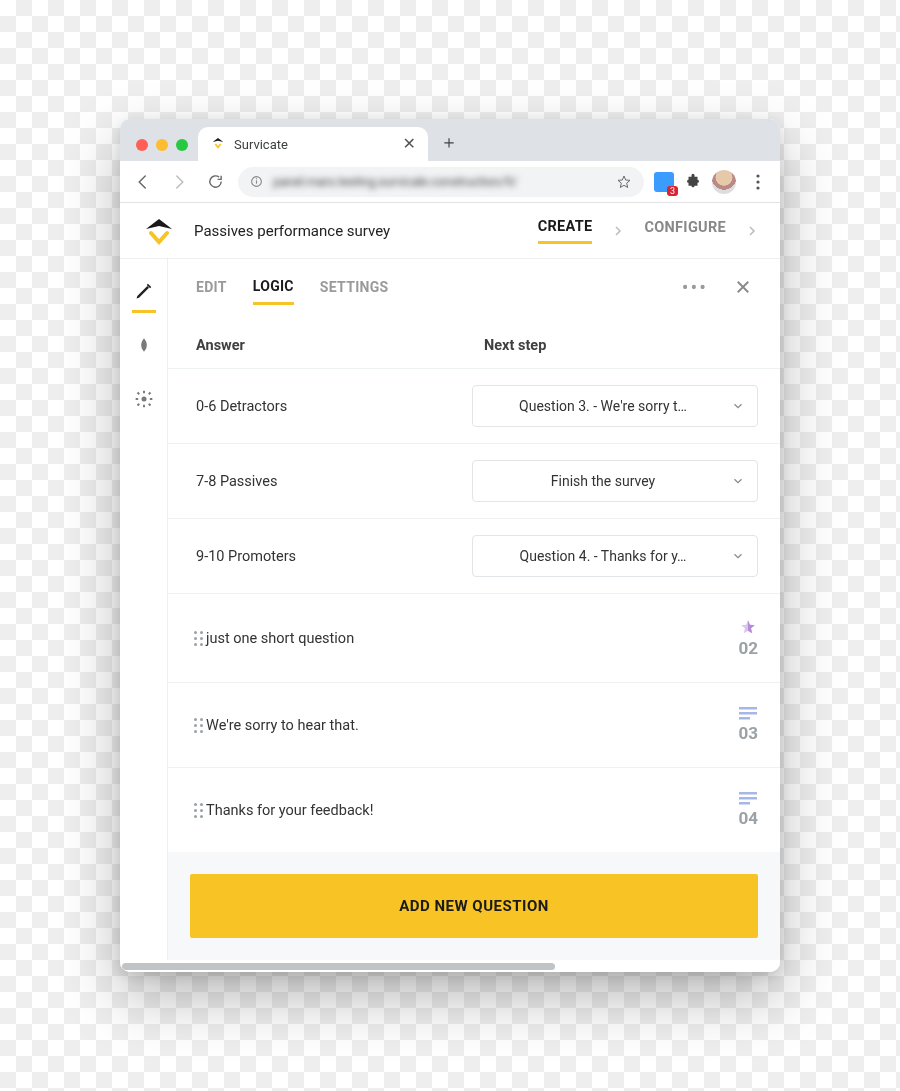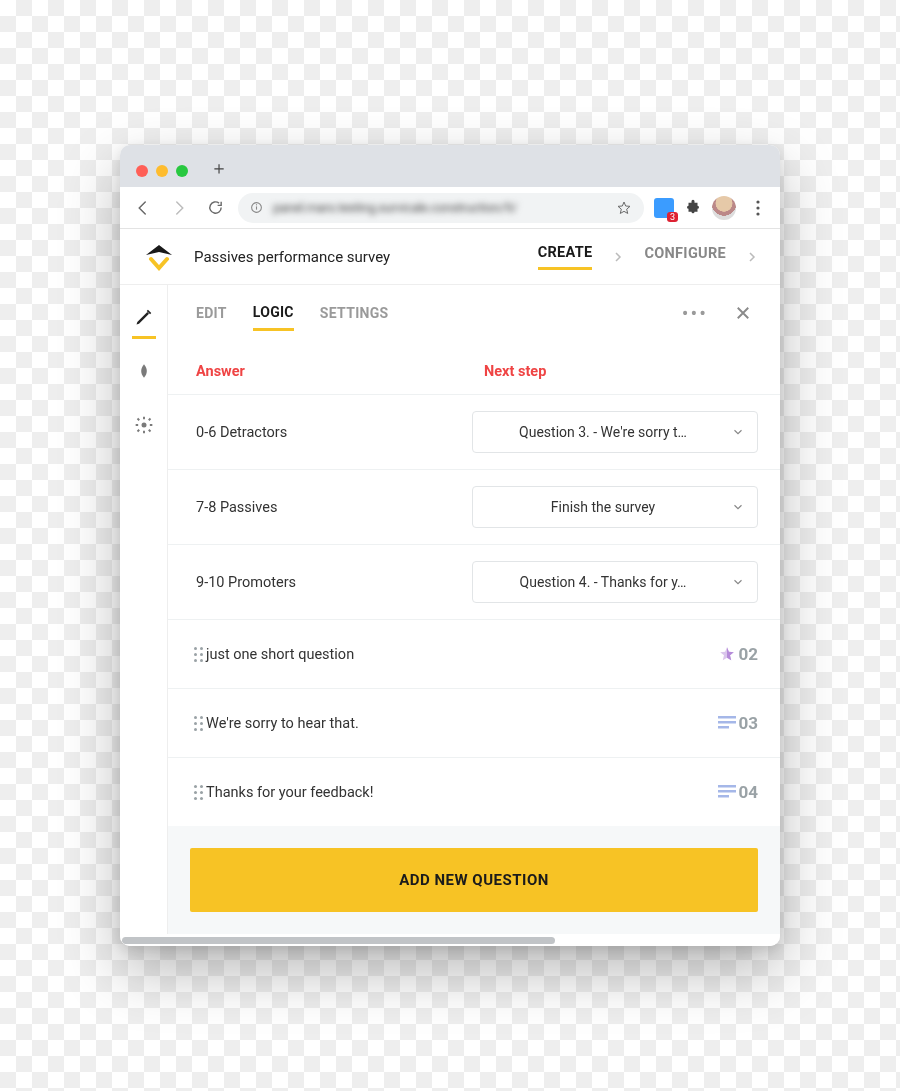--- a/index.html
+++ b/index.html
@@ -50,36 +50,36 @@
 
 .subtabs { background:#fff; height:56px; display:flex; align-items:center; padding:0 28px; gap:26px; }
 .subtab { font-size:14px; font-weight:700; letter-spacing:.3px; color:#9a9a9a; padding:8px 0; }
 .subtab.active { color:#1b1b1b; border-bottom:3px solid #f7c325; }
 .subtabs .sp { flex:1; }
 .sub-dots { color:#9a9a9a; font-size:20px; letter-spacing:2px; }
 .sub-x { color:#8a8a8a; }
 
 
 .panel { background:#fff; margin:0; }
-.tbl-head { display:flex; padding:22px 28px 14px; gap:20px; font-weight:700; color:#ef4444; font-size:14.5px; }
+.tbl-head { display:flex; padding:22px 28px 14px; gap:20px; font-weight:700; color:#404040; font-size:14.5px; }
 .col-a { flex: 1; }
 .col-n { flex: 1; }
 .row { display:flex; align-items:center; padding:16px 22px 16px 28px; border-top:1px solid #eef1f2; gap:20px; }
 .row .ans { flex:1; font-size:14.5px; color:#333; }
 .select { flex:1; height:42px; border:1px solid #e2e5e7; border-radius:4px; background:#fff; display:flex; align-items:center; padding:0 14px; font-size:14px; color:#333; position:relative; overflow:hidden; white-space:nowrap; text-overflow:ellipsis;text-align:center; }
 .select .selchev { position:absolute; right:12px; color:#888; }
 .select span.lbl { display:block; overflow:hidden; text-overflow:ellipsis; white-space:nowrap; padding-right:24px; width:100%;}
 
 
 .qrow { display:flex; align-items:center; padding:24px 22px; border-top:1px solid #eef1f2; gap:0; }
 .drag { color:#9aa2a6; width:16px; display:flex; flex-direction:column; gap:3px; align-items:center;}
 .drag span { display:flex; gap:3px; }
 .drag i { width:3px; height:3px; border-radius:50%; background:#9aa2a6; display:block;}
 .qtext { flex:1; font-size:14.5px; color:#333; }
-.qmeta { display:flex; flex-direction:row; align-items:center; gap:2px; }
+.qmeta { display:flex; flex-direction:column; align-items:center; gap:2px; }
 .qicon { color:#a5b7e8; }
 .qicon.purple { color:#b58bd9; }
 .qnum { font-weight:700; color:#9aa2a6; font-size:17px; }
 
 
 .add-wrap { padding:22px; background:#f6f8f9; }
 .add-btn { width:100%; height:64px; background:#f7c325; color:#1b1b1b; font-weight:700; letter-spacing:.5px; border:none; font-size:15px; border-radius:2px; }
 
 .bottom-scroll { height:12px; background:#fff; display:flex; align-items:center; padding:0 2px; }
 .scroll-thumb { height:7px; background:#c1c4c7; border-radius:4px; width:66%; }
@@ -91,20 +91,28 @@
 <div class="checker"></div>
 
 <div class="window">
 
   <div class="chrome-top">
     <div class="tab-strip">
       <div class="traffic">
         <div class="dot r"></div>
         <div class="dot y"></div>
         <div class="dot g"></div>
+      </div>
+      <div class="tab">
+        <svg width="16" height="16" viewBox="0 0 24 24">
+            <path d="M12 3 L20 9 L12 7 L4 9 Z" fill="#1a1a1a"></path>
+            <path d="M8 12 L12 17 L16 12" stroke="#f7c325" stroke-width="2.6" fill="none"></path>
+          </svg>
+        <span>Survicate</span>
+        <span class="close">✕</span>
       </div>
       <div class="newtab">＋</div>
     </div>
   </div>
 
   <div class="toolbar">
     <div class="navbtn">
         <svg width="18" height="18" viewBox="0 0 24 24">
           <path d="M15 4l-8 8 8 8" stroke="currentColor" stroke-width="2" fill="none" stroke-linecap="round"></path>
         </svg>

